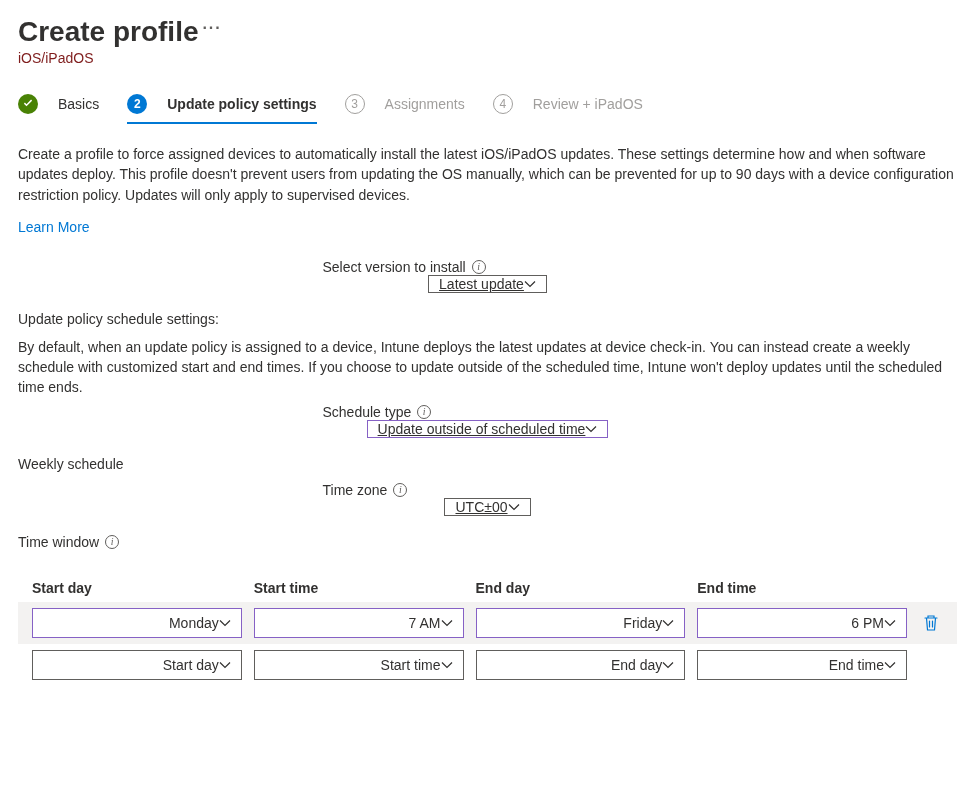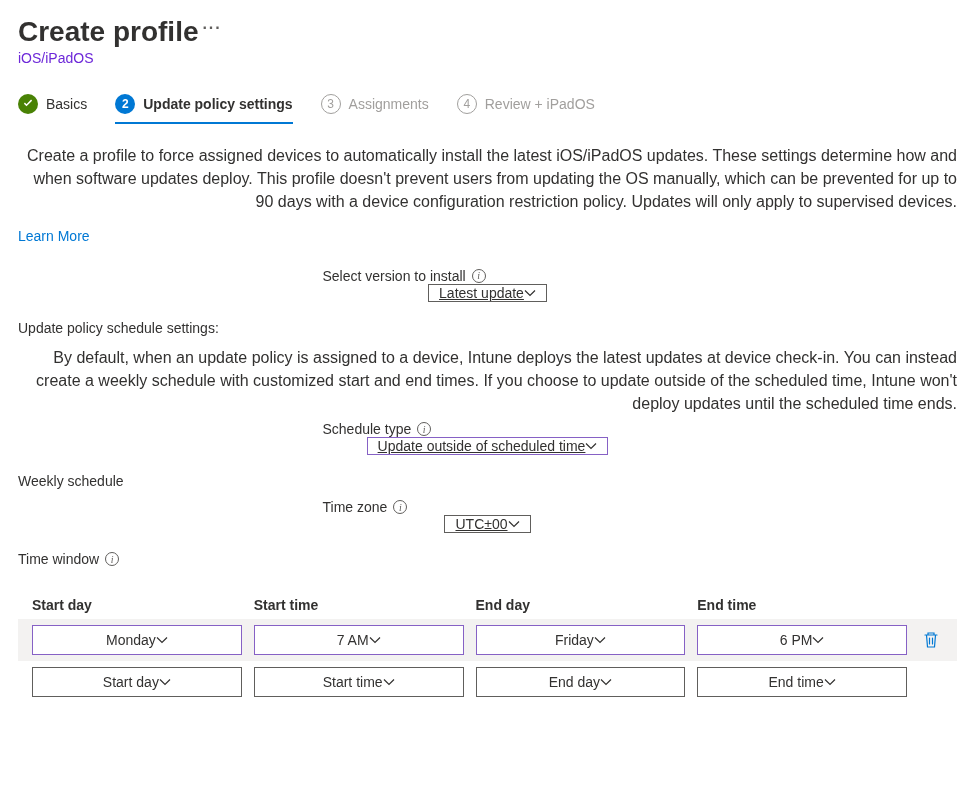--- a/index.html
+++ b/index.html
@@ -23,35 +23,35 @@
   }
   .more-dots {
     font-size: 16px;
     color: #605e5c;
     letter-spacing: 1px;
     position: relative;
     top: -4px;
   }
   .subtitle {
     font-size: 14px;
-    color: #6d28d9;
+    color: #7f1d1d;
     margin-top: 2px;
     margin-bottom: 28px;
   }
   .tabs {
     display: flex;
     gap: 28px;
     border-bottom: none;
     margin-bottom: 20px;
     align-items: center;
   }
   .tab {
     display: flex;
     align-items: center;
-    gap: 8px;
+    gap: 20px;
     padding-bottom: 8px;
     font-size: 14px;
     color: #323130;
     border-bottom: 2px solid transparent;
     cursor: pointer;
   }
   .tab.active {
     font-weight: 600;
     border-bottom-color: #0078d4;
   }
@@ -61,26 +61,25 @@
     border-radius: 50%;
     display: flex; align-items: center; justify-content: center;
     font-size: 12px; font-weight: 600;
     flex-shrink: 0;
   }
   .tab-badge.done { background: #498205; color: #fff; }
   .tab-badge.done svg { width: 12px; height: 12px; }
   .tab-badge.num-active { background: #0078d4; color: #fff; }
   .tab-badge.num-disabled { background: #fff; color: #a19f9d; border: 1px solid #a19f9d; font-weight: 400; }
   .description {
-    font-size: 16px;
+    font-size: 14px;
     line-height: 1.45;
     color: #323130;
     margin-bottom: 14px;
     max-width: 940px;
-    text-align: right;
   }
   .learn-more {
     color: #0078d4;
     text-decoration: none;
     font-size: 14px;
     display: inline-block;
     margin-bottom: 24px;
     cursor: pointer;
   }
   .field-row {
@@ -155,21 +154,21 @@
   .schedule-row.filled { background: #f3f2f1; }
   .schedule-row .cell-select {
     flex: 1;
     height: 30px;
     border: 1px solid #605e5c;
     background: #fff;
     padding: 0 10px;
     font-size: 14px;
     display: flex;
     align-items: center;
-    justify-content: center;
+    justify-content: flex-end;
     cursor: pointer;
     color: #323130;
   }
   .schedule-row .cell-select.highlight { border-color: #8661c5; }
   .schedule-row .cell-select.placeholder { color: #323130; }
   .trash-btn {
     flex: 0 0 24px;
     display: flex;
     align-items: center;
     justify-content: center;

